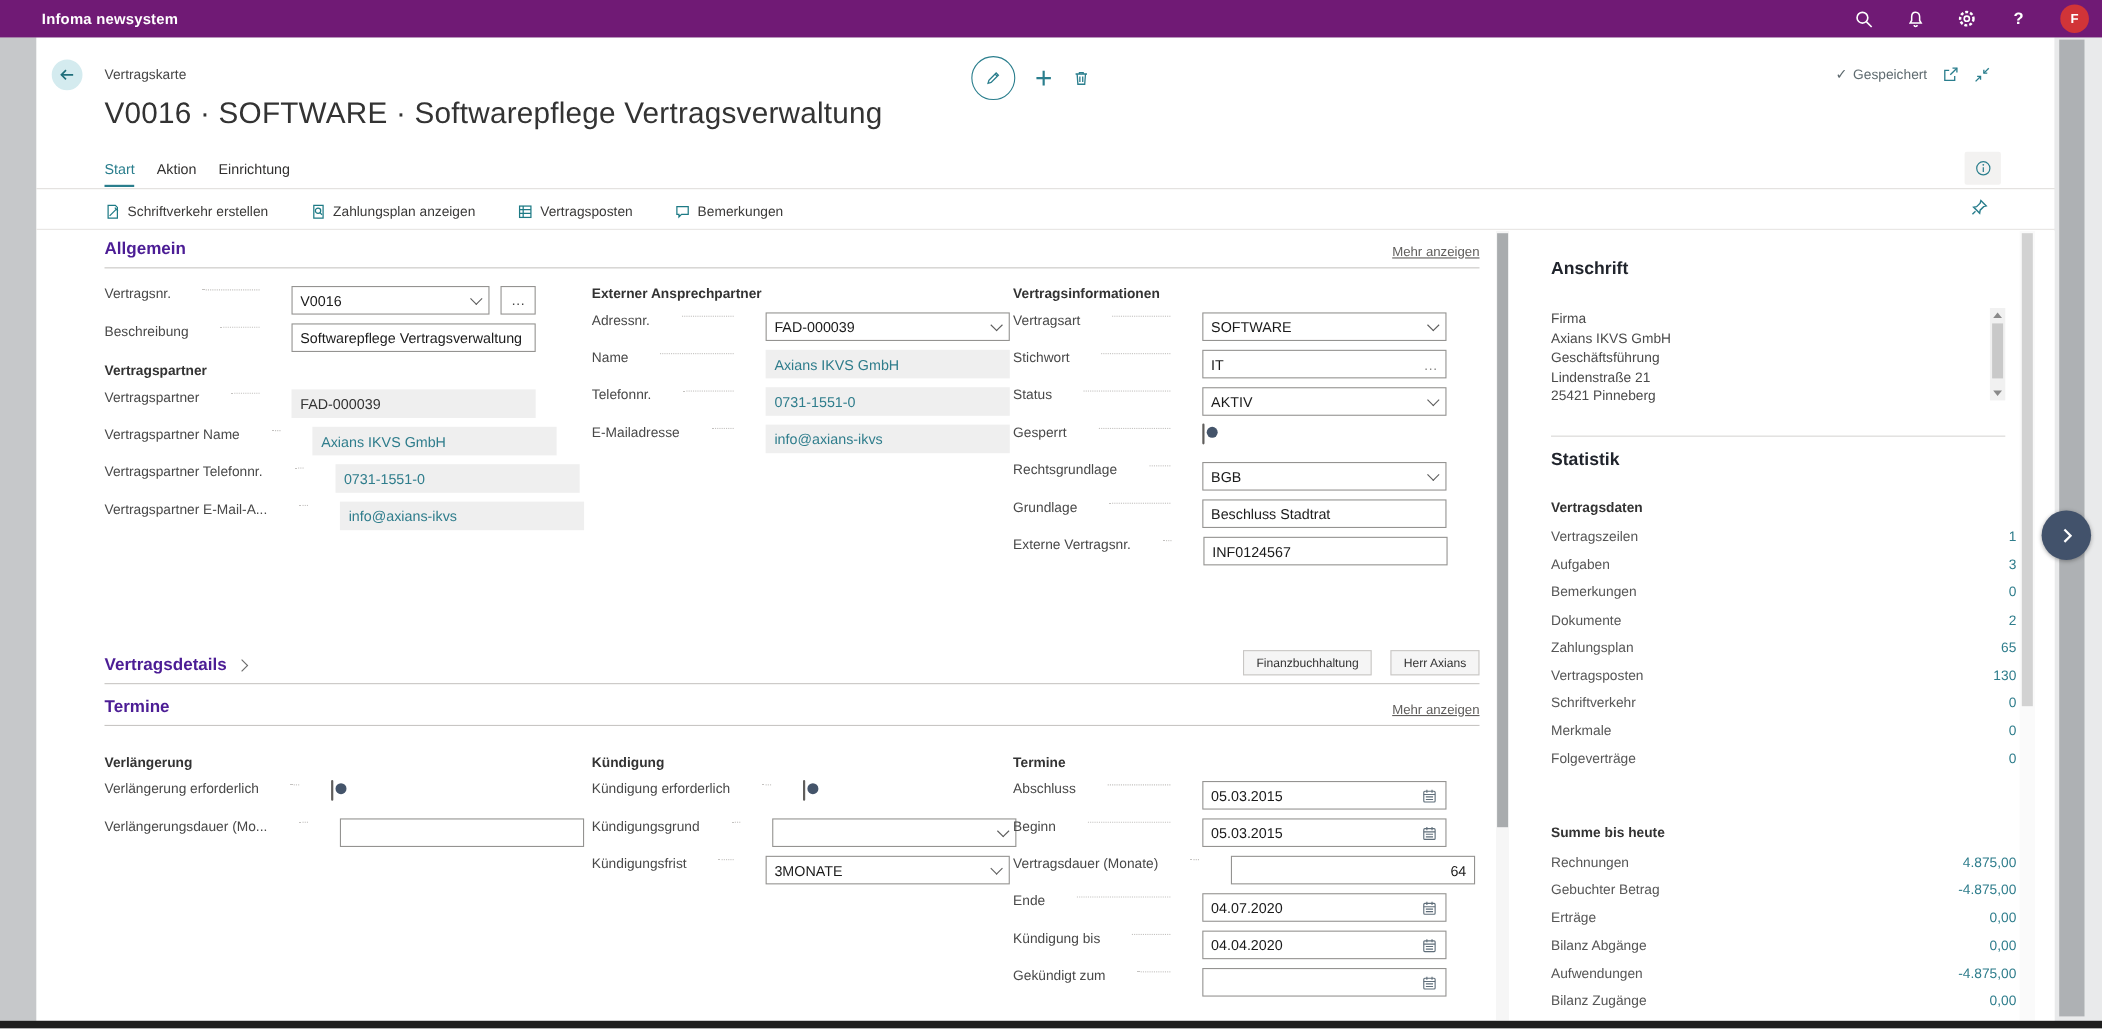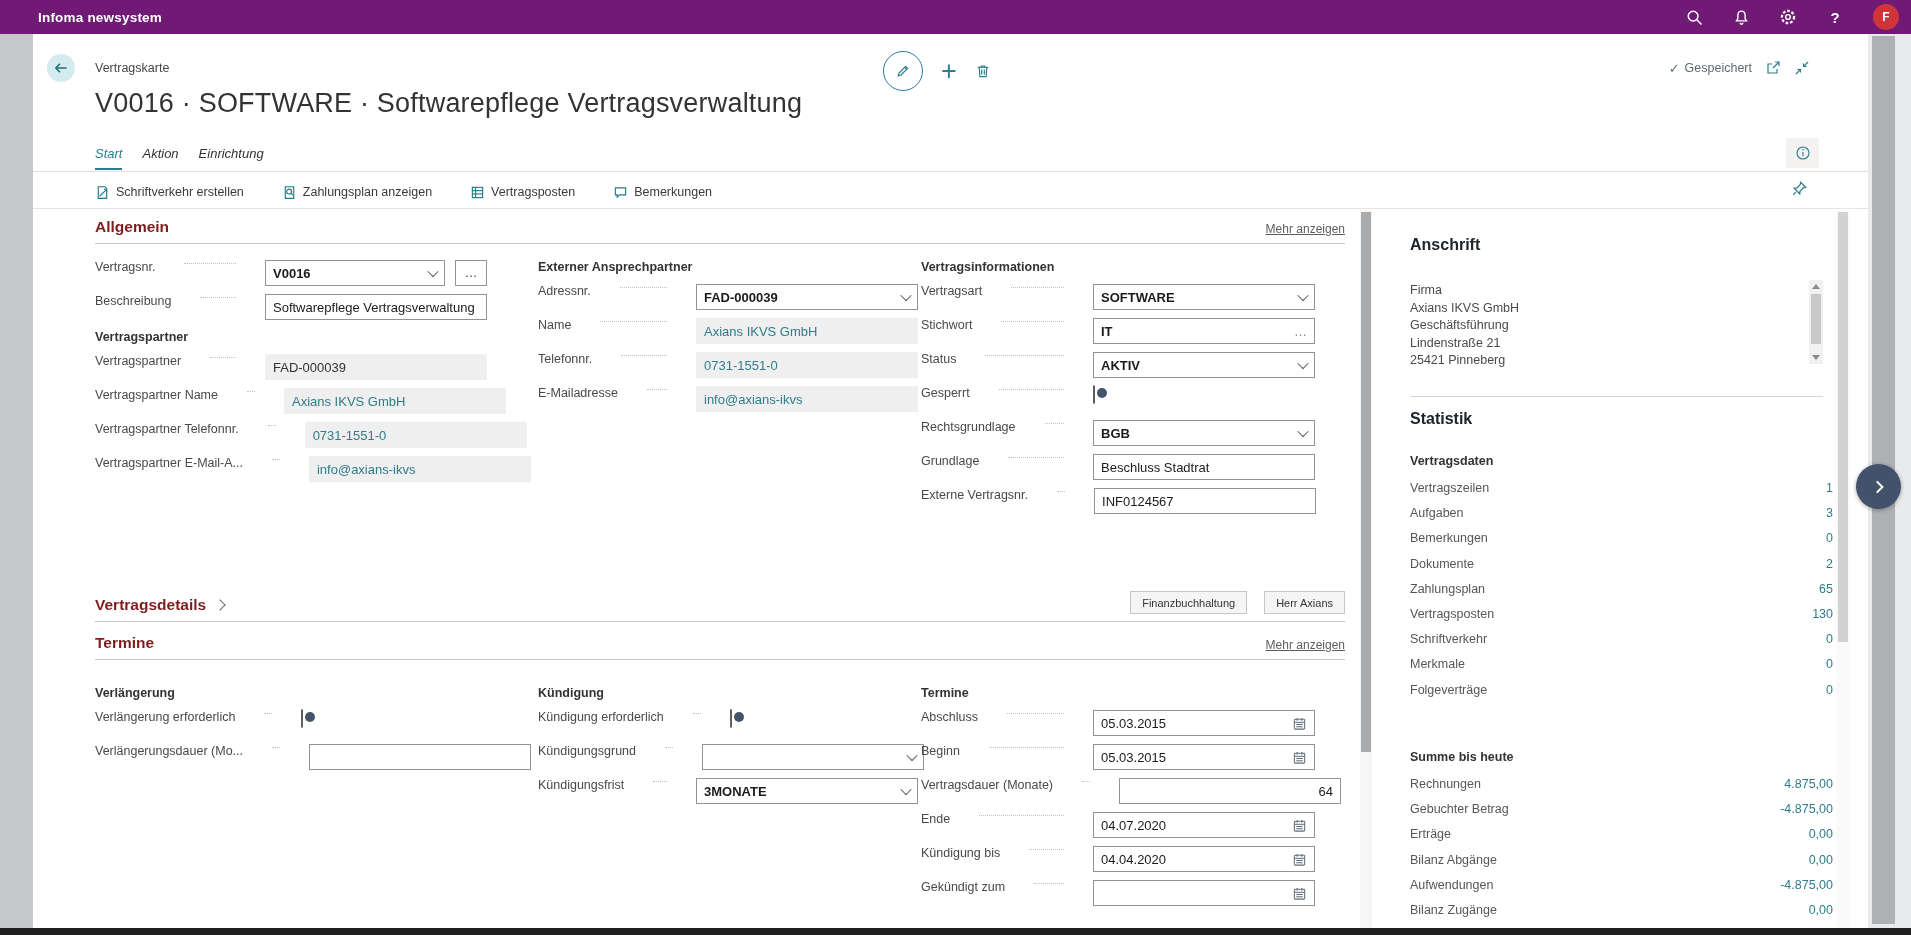--- a/index.html
+++ b/index.html
@@ -34,54 +34,54 @@
   .trashbtn{cursor:pointer;display:flex;align-items:center;}
   .cmd-right{position:absolute;right:58px;top:26px;display:flex;align-items:center;gap:13px;}
   .saved{display:flex;align-items:center;gap:5px;font-size:12.5px;color:#5f6b70;}
   .ckmark{font-family:"DejaVu Sans",sans-serif;color:#5f6b70;font-size:13px;}
 
   .pagetitle{position:absolute;left:62px;top:54px;font-size:27px;font-weight:300;color:#333;
              letter-spacing:.2px;white-space:nowrap;}
 
   
   .tabs{position:absolute;left:62px;top:112px;display:flex;gap:20px;font-size:13px;}
-  .tab{color:#323130;cursor:pointer;padding-bottom:7px;font-style:italic;}
+  .tab{color:#323130;cursor:pointer;padding-bottom:7px;}
   .tab.active{color:#2a7e8d;border-bottom:2px solid #2a7e8d;}
   .hr1{position:absolute;left:0;top:137px;width:1835px;height:1px;background:#e1dfdd;}
   .ribbon{position:absolute;left:62px;top:146px;display:flex;gap:38px;align-items:center;height:24px;}
   .ribbtn{display:flex;align-items:center;gap:6px;font-size:12.5px;color:#3b3a39;cursor:pointer;}
   .hr2{position:absolute;left:0;top:174px;width:1835px;height:1px;background:#e7e5e3;}
   .infobox{position:absolute;left:1753px;top:104px;width:33px;height:30px;background:#f3f2f1;
            display:flex;align-items:center;justify-content:center;cursor:pointer;border-radius:2px;}
   .pinbtn{position:absolute;left:1758px;top:146px;cursor:pointer;}
 
   
   .main{position:absolute;left:0;top:176px;width:1327px;height:718px;overflow:hidden;}
   .sechead{position:absolute;left:62px;width:1250px;display:flex;justify-content:space-between;
            align-items:flex-end;border-bottom:1px solid #c8c6c4;padding-bottom:7px;}
-  .sechead .ttl{font-size:15.5px;font-weight:700;color:#7f1d1d;display:flex;align-items:center;gap:8px;}
+  .sechead .ttl{font-size:15.5px;font-weight:700;color:#4c1d95;display:flex;align-items:center;gap:8px;}
   .more{font-size:12px;color:#5f5d5b;text-decoration:underline;cursor:pointer;}
   .chevR{width:7px;height:7px;border-right:1.5px solid #6b6b6b;border-bottom:1.5px solid #6b6b6b;
          transform:rotate(-45deg);margin-left:2px;}
   .fastbtns{display:flex;gap:17px;}
   .fastbtn{height:21px;padding:0 11px;background:#f5f5f5;border:1px solid #c8c6c4;font-size:11px;
            color:#333;display:flex;align-items:center;cursor:pointer;}
 
   .col{position:absolute;}
   .c1{left:62px;width:392px;} .c2{left:505px;width:380px;} .c3{left:888px;width:394px;}
   .frow{display:flex;align-items:flex-start;height:27px;margin-bottom:7px;gap:20px;}
   .flabel{font-size:12.5px;color:#494949;white-space:nowrap;flex:none;}
   .leader{flex:1;margin:0 9px;height:0;border-bottom:1px dotted #c3c1bf;transform:translateY(3px);min-width:8px;}
   .grouplbl{font-size:12.5px;font-weight:700;color:#333;margin:9px 0 10px 0;}
   .ctrl{width:222px;flex:none;}
   .input{box-sizing:border-box;width:222px;height:26px;border:1px solid #949391;background:#fff;
          font-family:"Liberation Sans","DejaVu Sans",sans-serif;font-size:13px;color:#1b1b1b;padding:0 7px;}
   input.input{outline:none;}
   .combo{display:flex;align-items:center;justify-content:space-between;cursor:pointer;}
-  .combo .val{overflow:hidden;white-space:nowrap;font-weight:bold;}
+  .combo .val{overflow:hidden;white-space:nowrap;}
   .chev{width:7px;height:7px;border-right:1.3px solid #5c5c5c;border-bottom:1.3px solid #5c5c5c;
         transform:rotate(45deg) translate(-1px,-1px);flex:none;}
   .chev.bold{border-width:2px;border-color:#222;}
   .readonly{box-sizing:border-box;width:222px;height:26px;background:#efefef;display:flex;
             align-items:center;padding:0 8px;font-size:13px;color:#2f7d8c;}
   .readonly.plain{color:#333;}
   .ellipsisbtn{box-sizing:border-box;width:32px;height:26px;border:1px solid #949391;background:#fff;
                display:flex;align-items:center;justify-content:center;font-size:13px;color:#444;
                cursor:pointer;margin-left:10px;line-height:0;}
   .cgroup{display:flex;align-items:center;}

